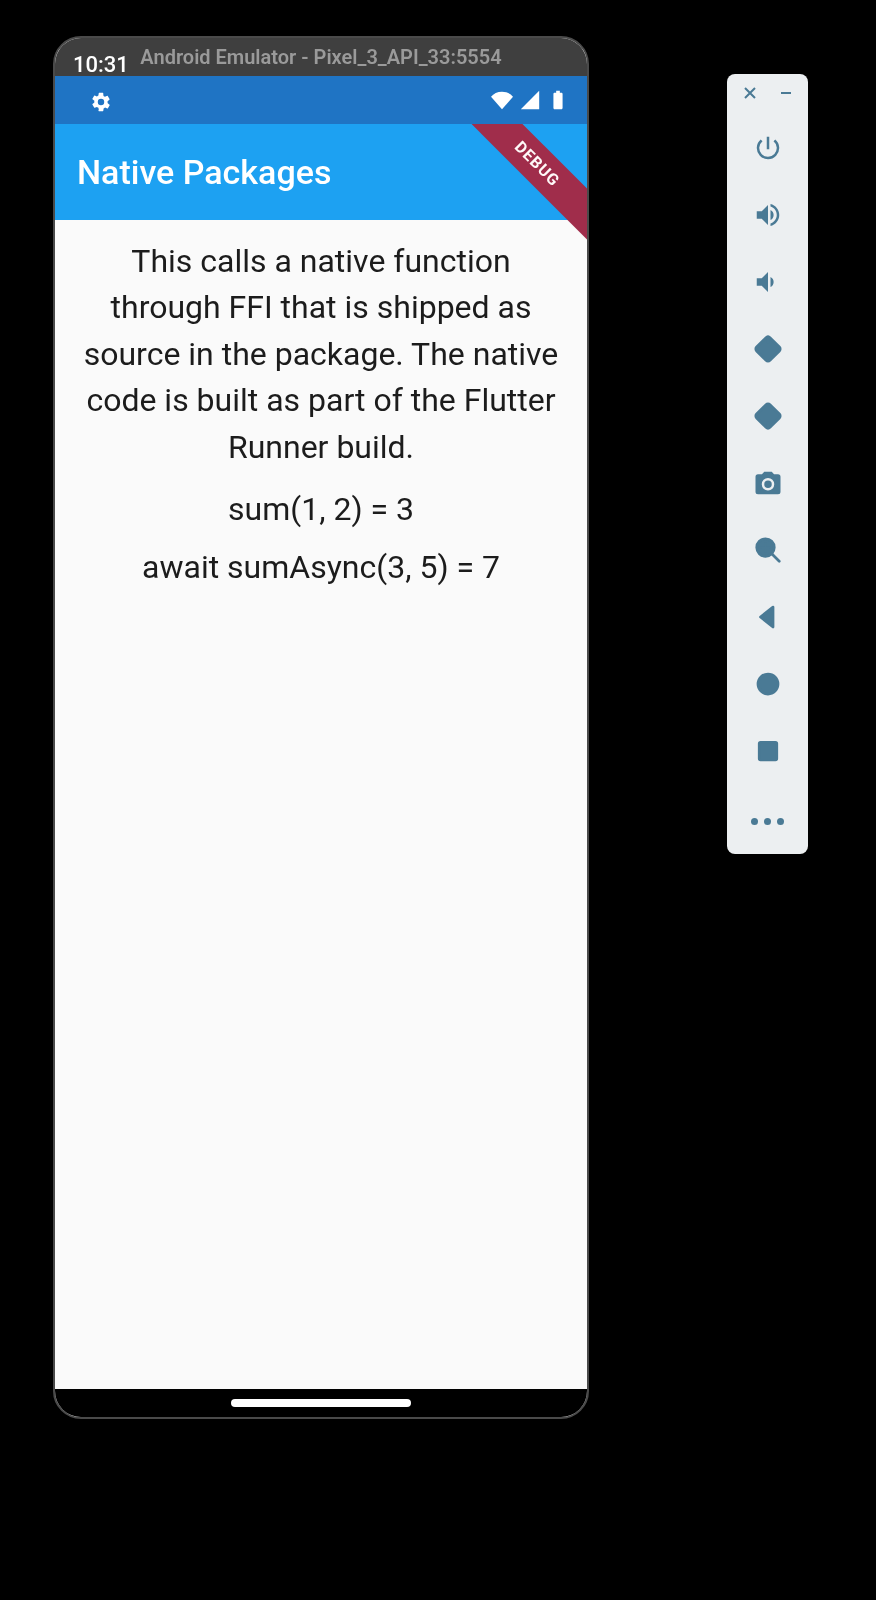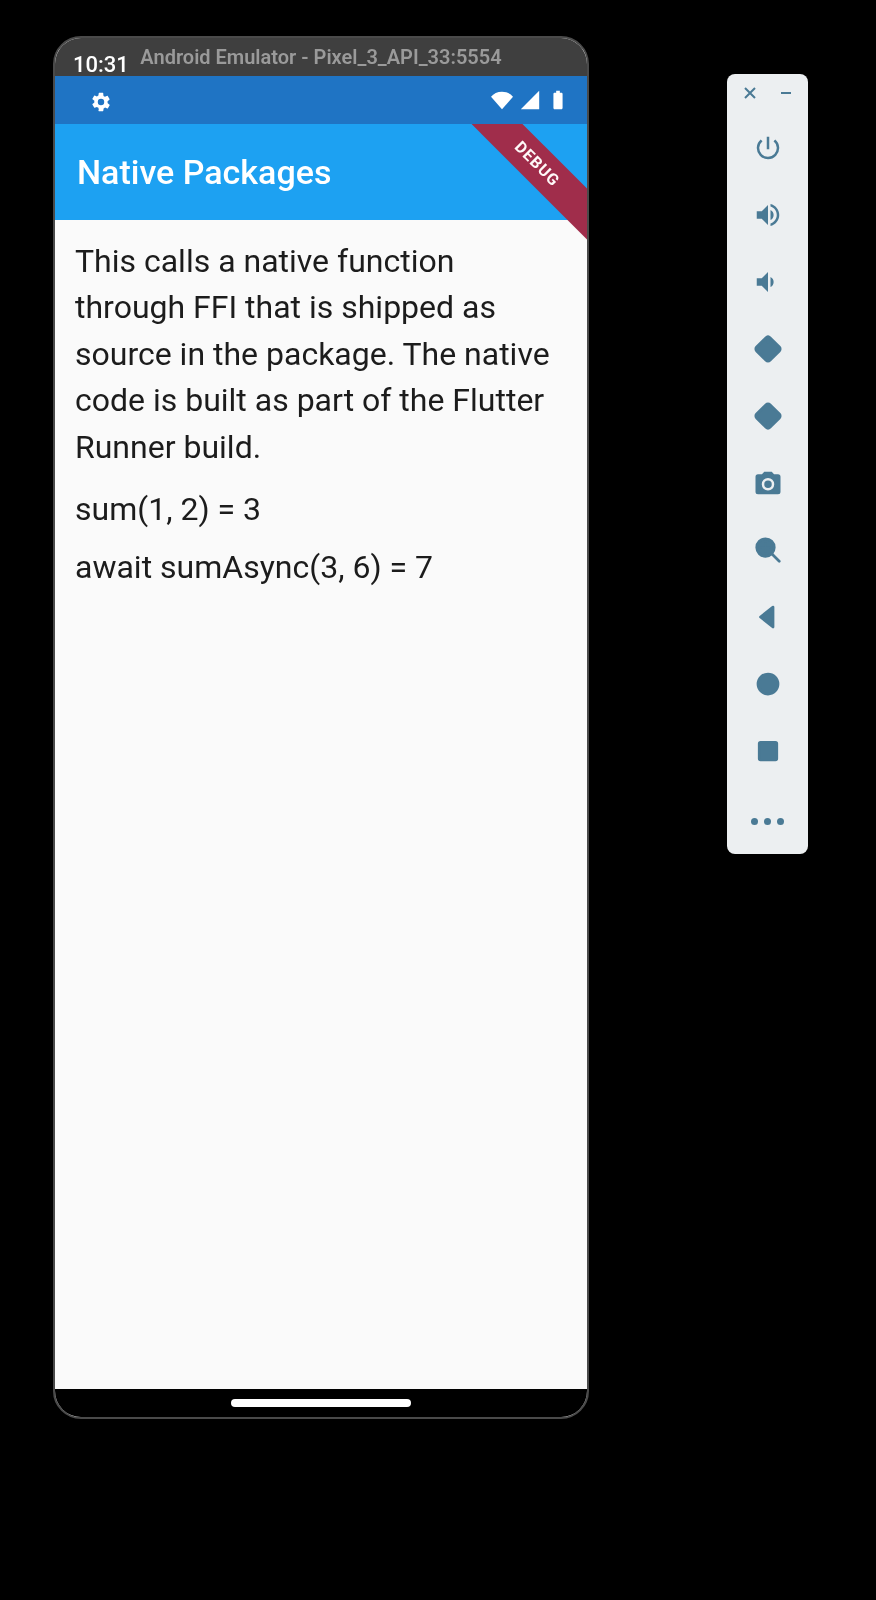--- a/index.html
+++ b/index.html
@@ -90,21 +90,21 @@
       text-align: center;
       line-height: 36px;
       transform: rotate(45deg);
     }
 
     
     .app-body {
       background: #fafafa;
       height: calc(100% - 38px - 48px - 96px - 28px);
       padding: 18px 20px;
-      text-align: left;
+      text-align: center;
       color: #1c1c1c;
     }
     .desc-text {
       font-size: 32px;
       line-height: 1.45;
       margin-bottom: 18px;
       font-weight: 400;
     }
     .result-line {
       font-size: 32px;
@@ -208,21 +208,21 @@
   <div class="app-bar">
     <span class="app-title">Native Packages</span>
     <div class="debug-ribbon">
       <div class="debug-ribbon-inner">DEBUG</div>
     </div>
   </div>
 
   <div class="app-body">
     <p class="desc-text">This calls a native function through FFI that is shipped as source in the package. The native code is built as part of the Flutter Runner build.</p>
     <p class="result-line">sum(1, 2) = 3</p>
-    <p class="result-line">await sumAsync(3, 6) = 7</p>
+    <p class="result-line">await sumAsync(3, 5) = 7</p>
   </div>
 
   <div class="nav-bg"></div>
   <div class="nav-bar"></div>
 </div>
 
 <div class="side-toolbar">
   <div class="side-top">
     <svg class="side-small" viewBox="0 0 14 14">
         <path d="M2 2l10 10M12 2L2 12"></path>

